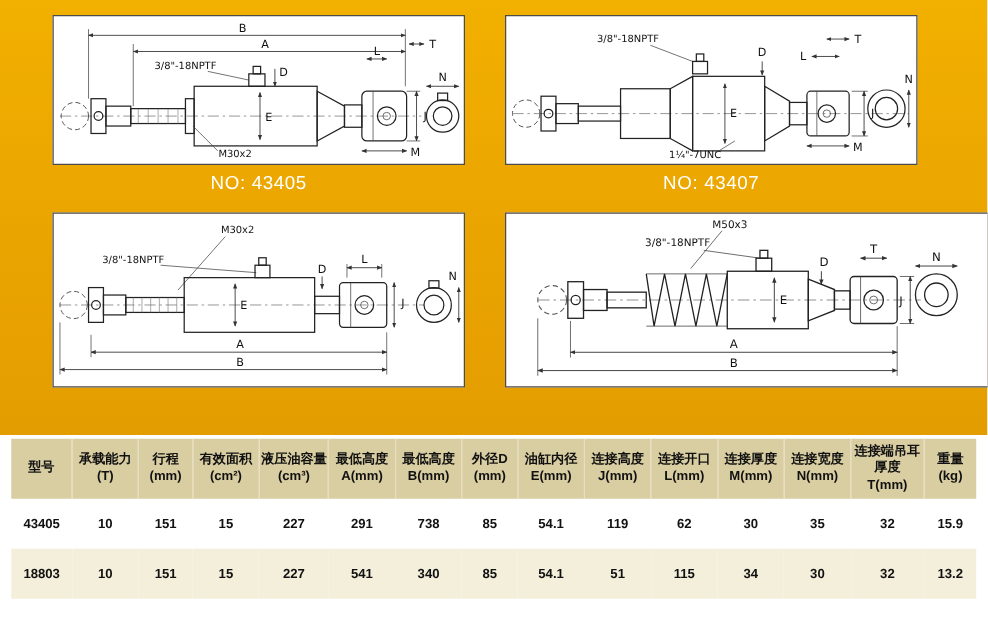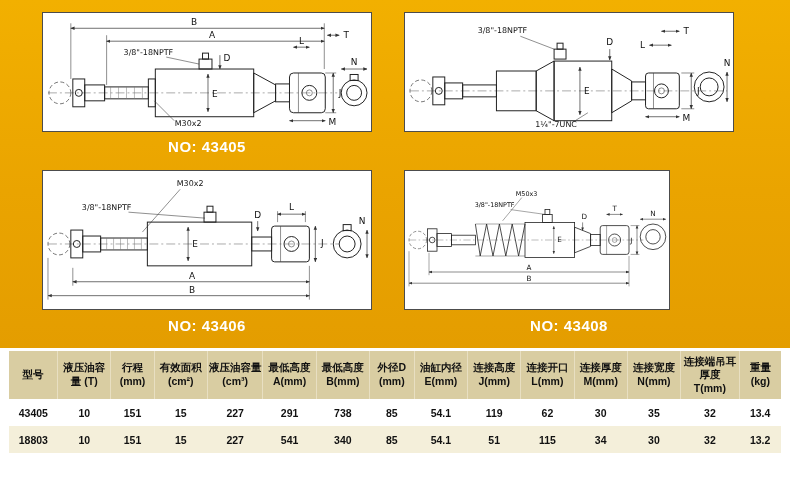--- a/index.html
+++ b/index.html
@@ -14,28 +14,28 @@
   .banner {
     position: absolute; left: 0; top: 0; width: 790px; height: 348px;
     background: linear-gradient(180deg, #f2b000 0%, #eaa400 55%, #e49d00 100%);
   }
   .panel {
     position: absolute; background: #fff; border: 1px solid #4c4c4c;
   }
   #panel-43405 { left: 42px;  top: 12px;  width: 330px; height: 120px; }
   #panel-43407 { left: 404px; top: 12px;  width: 330px; height: 120px; }
   #panel-43406 { left: 42px;  top: 170px; width: 330px; height: 140px; }
-  #panel-43408 { left: 404px; top: 170px; width: 266px; height: 140px; }
+  #panel-43408 { left: 404px; top: 170px; width: 387px; height: 140px; }
 
   .no-label {
     position: absolute; width: 330px; text-align: center;
-    color: #fff; font-weight: bold; font-size: 15px; letter-spacing: .5px;
+    color: #fff; font-weight: normal; font-size: 15px; letter-spacing: .5px;
   }
   #no-43405 { left: 42px;  top: 138px; }
-  #no-43407 { left: 404px; top: 138px; margin-top: 36px; }
+  #no-43407 { left: 404px; top: 138px; }
   #no-43406 { left: 42px;  top: 317px; }
   #no-43408 { left: 404px; top: 317px; }
 
   svg.drawing { width: 100%; height: 100%; display: block; }
   .drawing .s     { stroke: #222; fill: none; stroke-width: 1; }
   .drawing .thin  { stroke: #444; fill: none; stroke-width: .6; }
   .drawing .dim   { stroke: #333; fill: none; stroke-width: .7; }
   .drawing .cl    { stroke: #666; fill: none; stroke-width: .55; stroke-dasharray: 9 3 2 3; }
   .drawing .ph    { stroke: #555; fill: none; stroke-width: .8; stroke-dasharray: 4 2.5; }
   .drawing .hatch { stroke: #777; fill: none; stroke-width: .5; }
@@ -47,21 +47,21 @@
   table { width: 100%; border-collapse: collapse; table-layout: fixed; }
   thead th {
     background: #d9cda2; color: #111;
     font-size: 10.5px; font-weight: bold; line-height: 1.3;
     height: 48px; padding: 2px 1px; vertical-align: middle; text-align: center;
     border-right: 1px solid #e8dfc2;
   }
   thead th:last-child { border-right: none; }
   tbody td {
     font-size: 10.5px; font-weight: bold; color: #111;
-    text-align: center; height: 27px; padding: 1px; vertical-align: middle;
+    text-align: center; height: 40px; padding: 1px; vertical-align: middle;
   }
   tbody tr:nth-child(even) { background: #f4efda; }
 </style>
 </head>
 <body>
 
 <svg width="0" height="0" style="position:absolute;left:-10px" aria-hidden="true">
   <defs>
     <marker id="aw" viewBox="0 0 10 10" refX="9" refY="5" markerWidth="6" markerHeight="6" orient="auto-start-reverse">
       <path d="M0,1 L10,5 L0,9 z" fill="#333"></path>
@@ -329,22 +329,20 @@
           <line class="thin" x1="5" y1="80" x2="5" y2="124"></line>
           <line class="thin" x1="280" y1="110" x2="280" y2="124"></line>
           <line class="dim" x1="5" y1="120" x2="280" y2="120" marker-start="url(#aw)" marker-end="url(#aw)"></line>
           <text x="155" y="117">B</text>
         </g>
       </svg>
     </div>
 
     <div class="no-label" id="no-43405">NO: 43405</div>
     <div class="no-label" id="no-43407">NO: 43407</div>
-    <div class="no-label" id="no-43406">NO: 43406</div>
-    <div class="no-label" id="no-43408">NO: 43408</div>
   </div>
 
   <div class="table-wrap">
     <table>
       <colgroup>
         <col style="width:6.3%">
           <col style="width:6.9%">
           <col style="width:5.6%">
           <col style="width:6.9%">
         <col style="width:7.2%">
@@ -355,21 +353,21 @@
           <col style="width:6.9%">
           <col style="width:6.9%">
           <col style="width:6.9%">
         <col style="width:6.9%">
           <col style="width:7.6%">
           <col style="width:5.4%">
       </colgroup>
       <thead>
         <tr>
             <th>型号</th>
-            <th>液压油容量 (T)</th>
+            <th>承载能力 (T)</th>
             <th>行程 (mm)</th>
             <th>有效面积 (cm²)</th>
             <th>液压油容量(cm³)</th>
             <th>最低高度 A(mm)</th>
             <th>最低高度 B(mm)</th>
             <th>外径D (mm)</th>
             <th>油缸内径 E(mm)</th>
             <th>连接高度 J(mm)</th>
             <th>连接开口 L(mm)</th>
             <th>连接厚度 M(mm)</th>
@@ -387,21 +385,21 @@
             <td>227</td>
             <td>291</td>
             <td>738</td>
             <td>85</td>
             <td>54.1</td>
             <td>119</td>
             <td>62</td>
             <td>30</td>
             <td>35</td>
             <td>32</td>
-            <td>13.4</td>
+            <td>15.9</td>
           </tr>
           <tr>
             <td>18803</td>
             <td>10</td>
             <td>151</td>
             <td>15</td>
             <td>227</td>
             <td>541</td>
             <td>340</td>
             <td>85</td>

